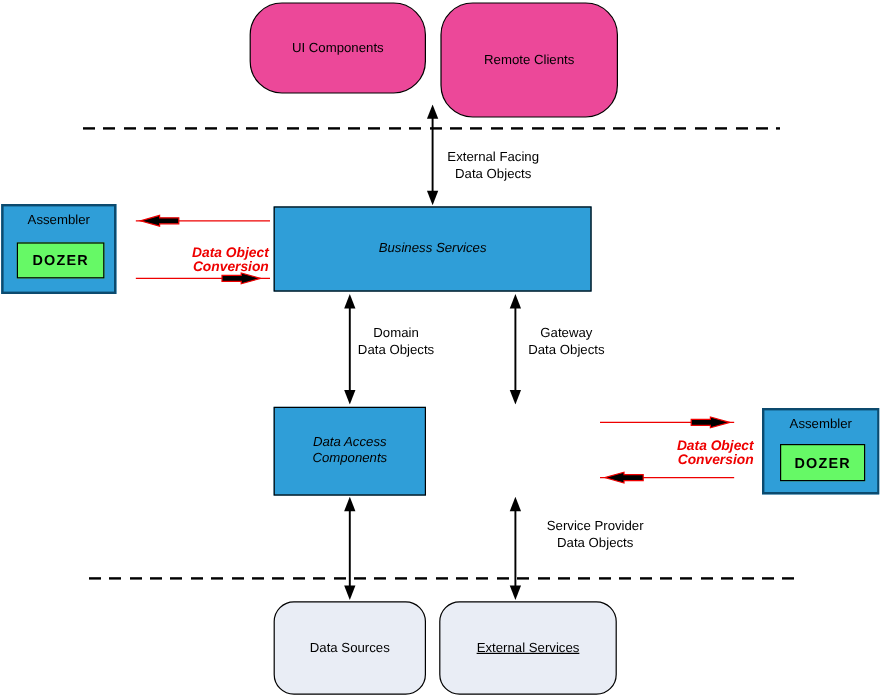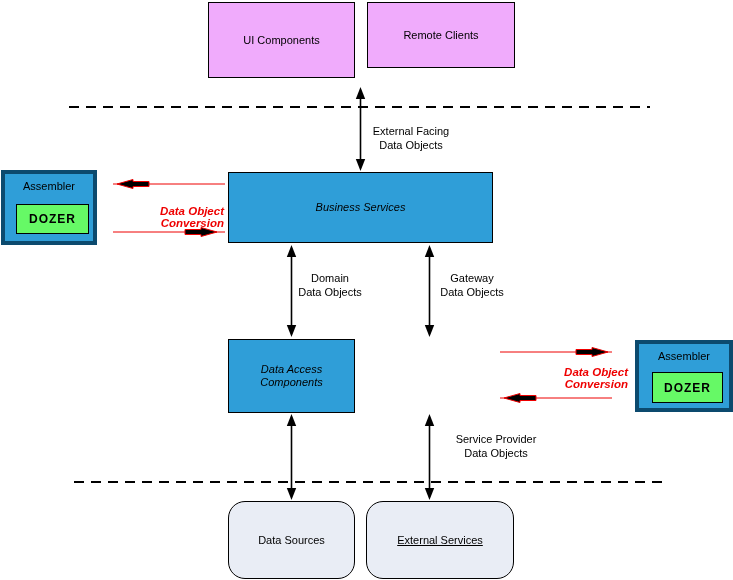--- a/index.html
+++ b/index.html
@@ -16,26 +16,26 @@
   }
   .node {
     position: absolute;
     border: 1px solid #000000;
     display: flex;
     align-items: center;
     justify-content: center;
     text-align: center;
     line-height: 13px;
   }
-  .node.yellow { background: #f0abfc; }
+  .node.yellow { background: #ec4899; border-radius: 27px; }
   .node.blue   { background: #2F9ED8; font-style: italic; }
   .node.gray   { background: #E9EDF5; border-radius: 17px; }
   .assembler {
     position: absolute;
-    border: 4px solid #0c4a6e;
+    border: 2px solid #0c4a6e;
     background: #2F9ED8;
     text-align: center;
   }
   .assembler .asm-title {
     display: block;
     padding-top: 6px;
     line-height: 13px;
   }
   .dozer {
     position: absolute;
@@ -132,21 +132,21 @@
   <div class="edge-label multiline" style="left:422px; top:272px; width:100px;">Gateway
 Data Objects</div>
   <div class="edge-label multiline" style="left:444px; top:433px; width:104px;">Service Provider
 Data Objects</div>
   <div class="conv-label" style="left:100px; top:205px; width:124px;">Data Object Conversion</div>
   <div class="conv-label" style="left:504px; top:366px; width:124px;">Data Object Conversion</div>
 
   <div class="node yellow" style="left:208px; top:2px; width:147px; height:76px;">
     <span>UI Components</span>
   </div>
-  <div class="node yellow" style="left:367px; top:2px; width:148px; height:66px;">
+  <div class="node yellow" style="left:367px; top:2px; width:148px; height:96px;">
     <span>Remote Clients</span>
   </div>
 
   <div class="node blue" style="left:228px; top:172px; width:265px; height:71px;">
     <span>Business Services</span>
   </div>
 
   <div class="assembler" style="left:1px; top:170px; width:96px; height:75px;">
     <span class="asm-title">Assembler</span>
     <div class="dozer" style="left:11px; top:30px; width:73px; height:30px;">

